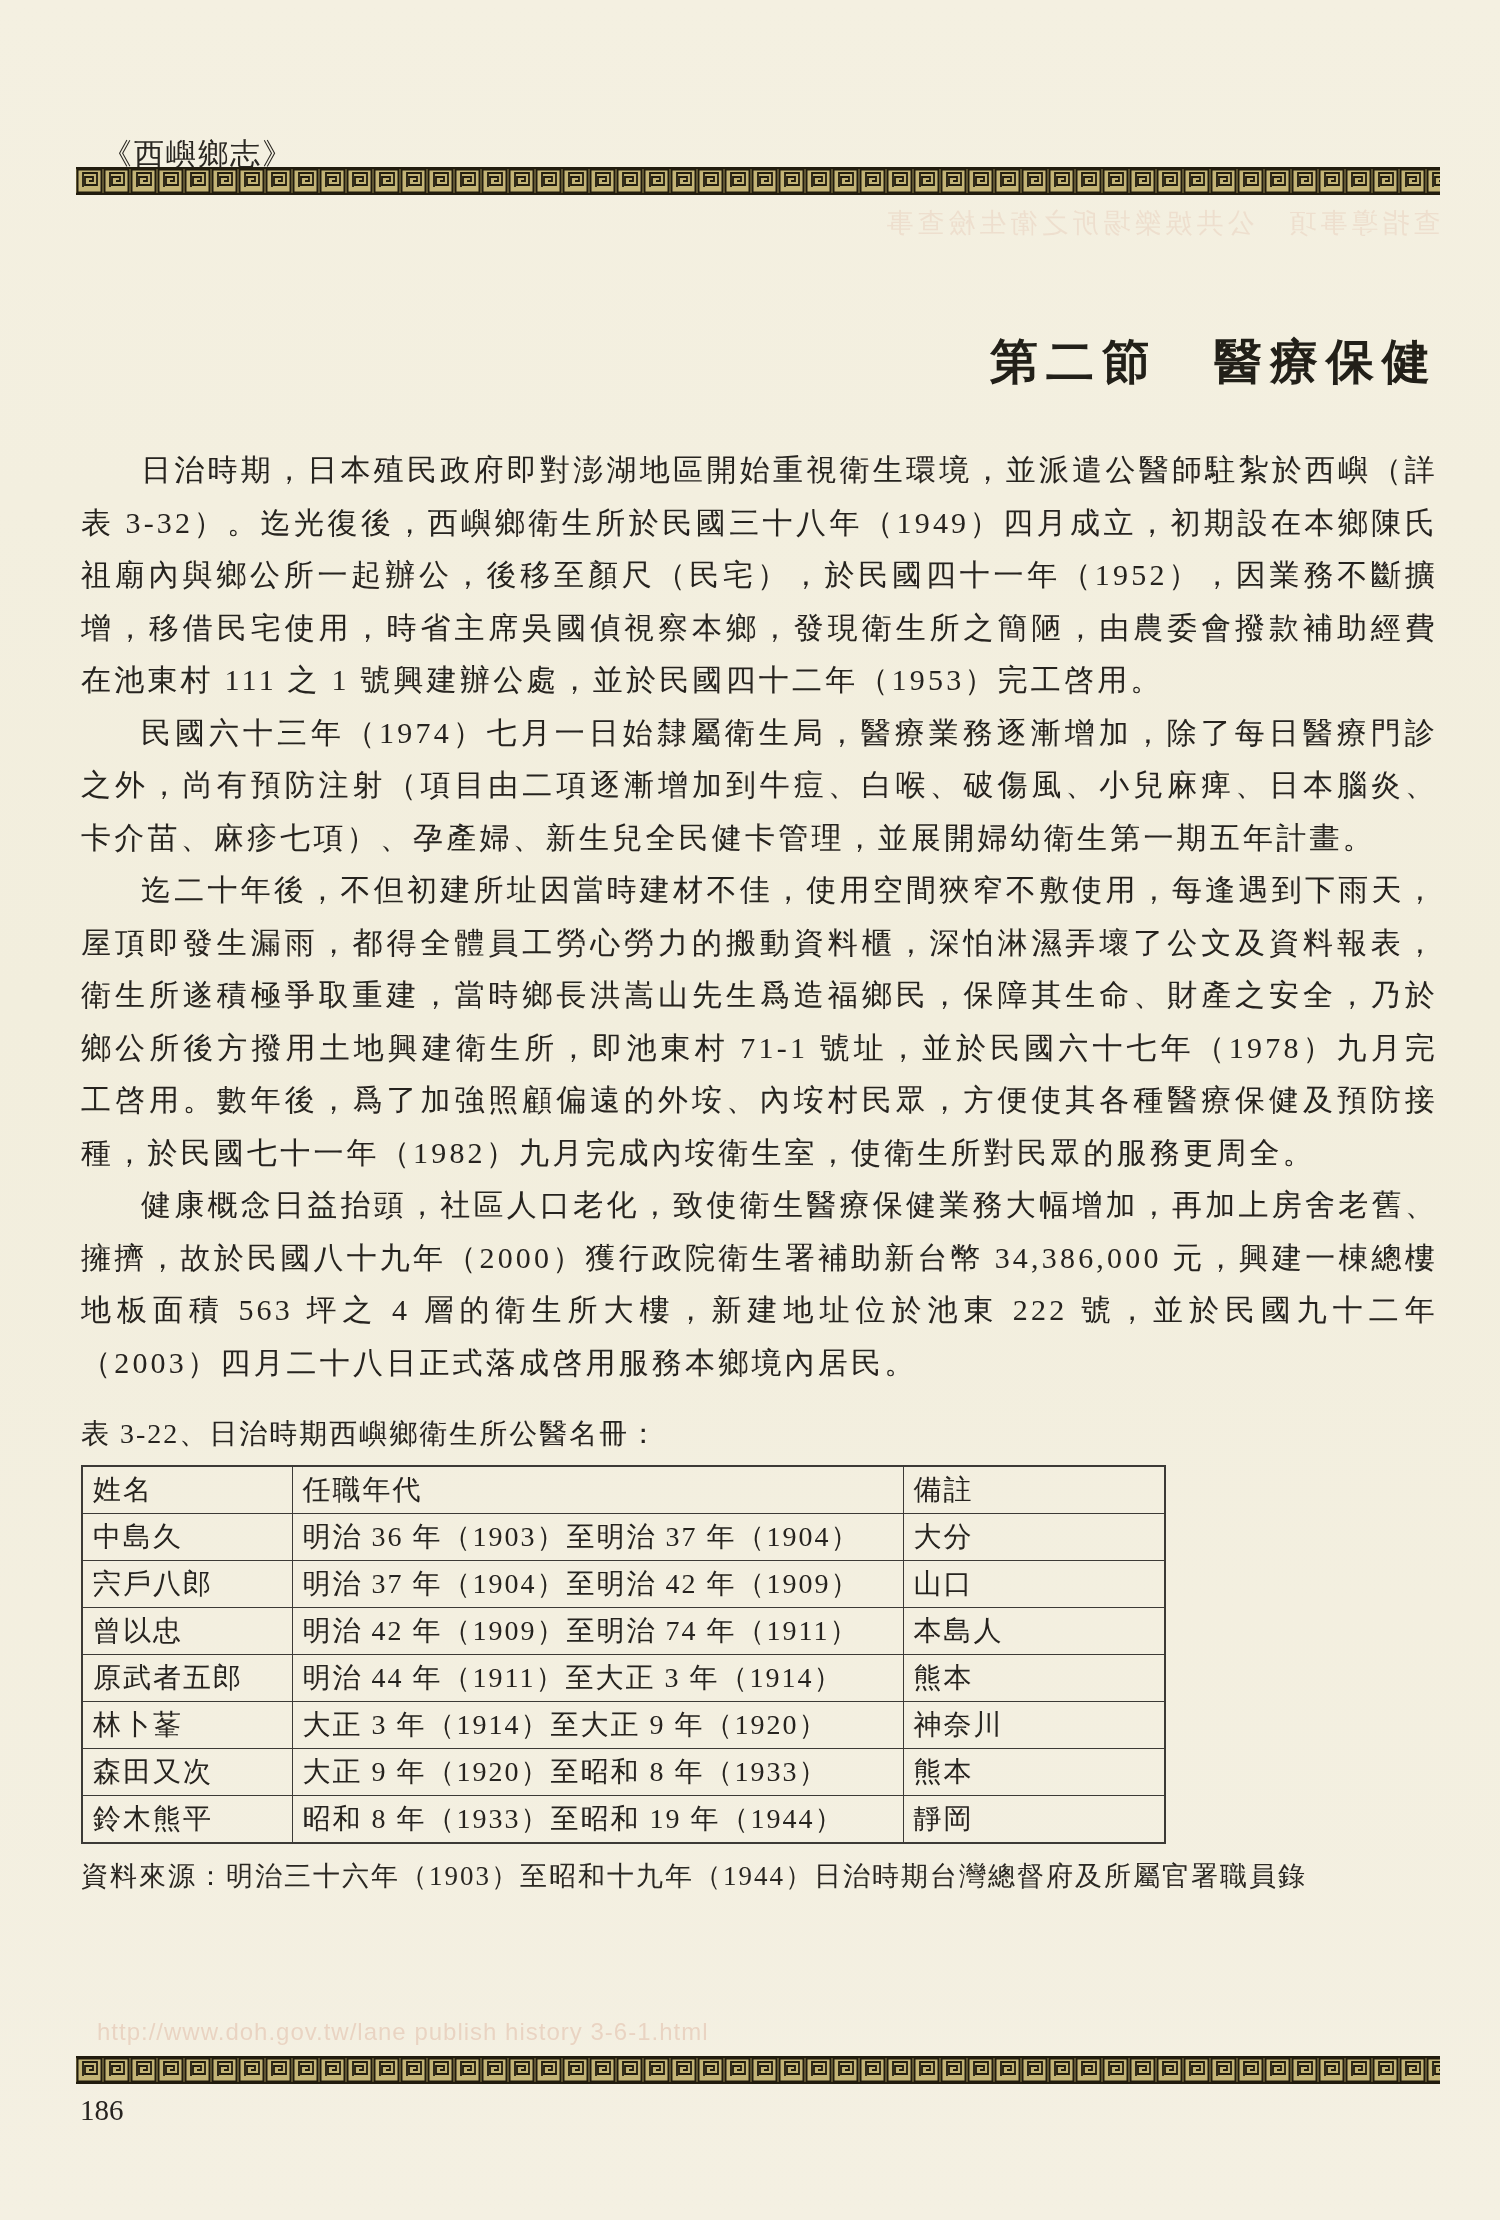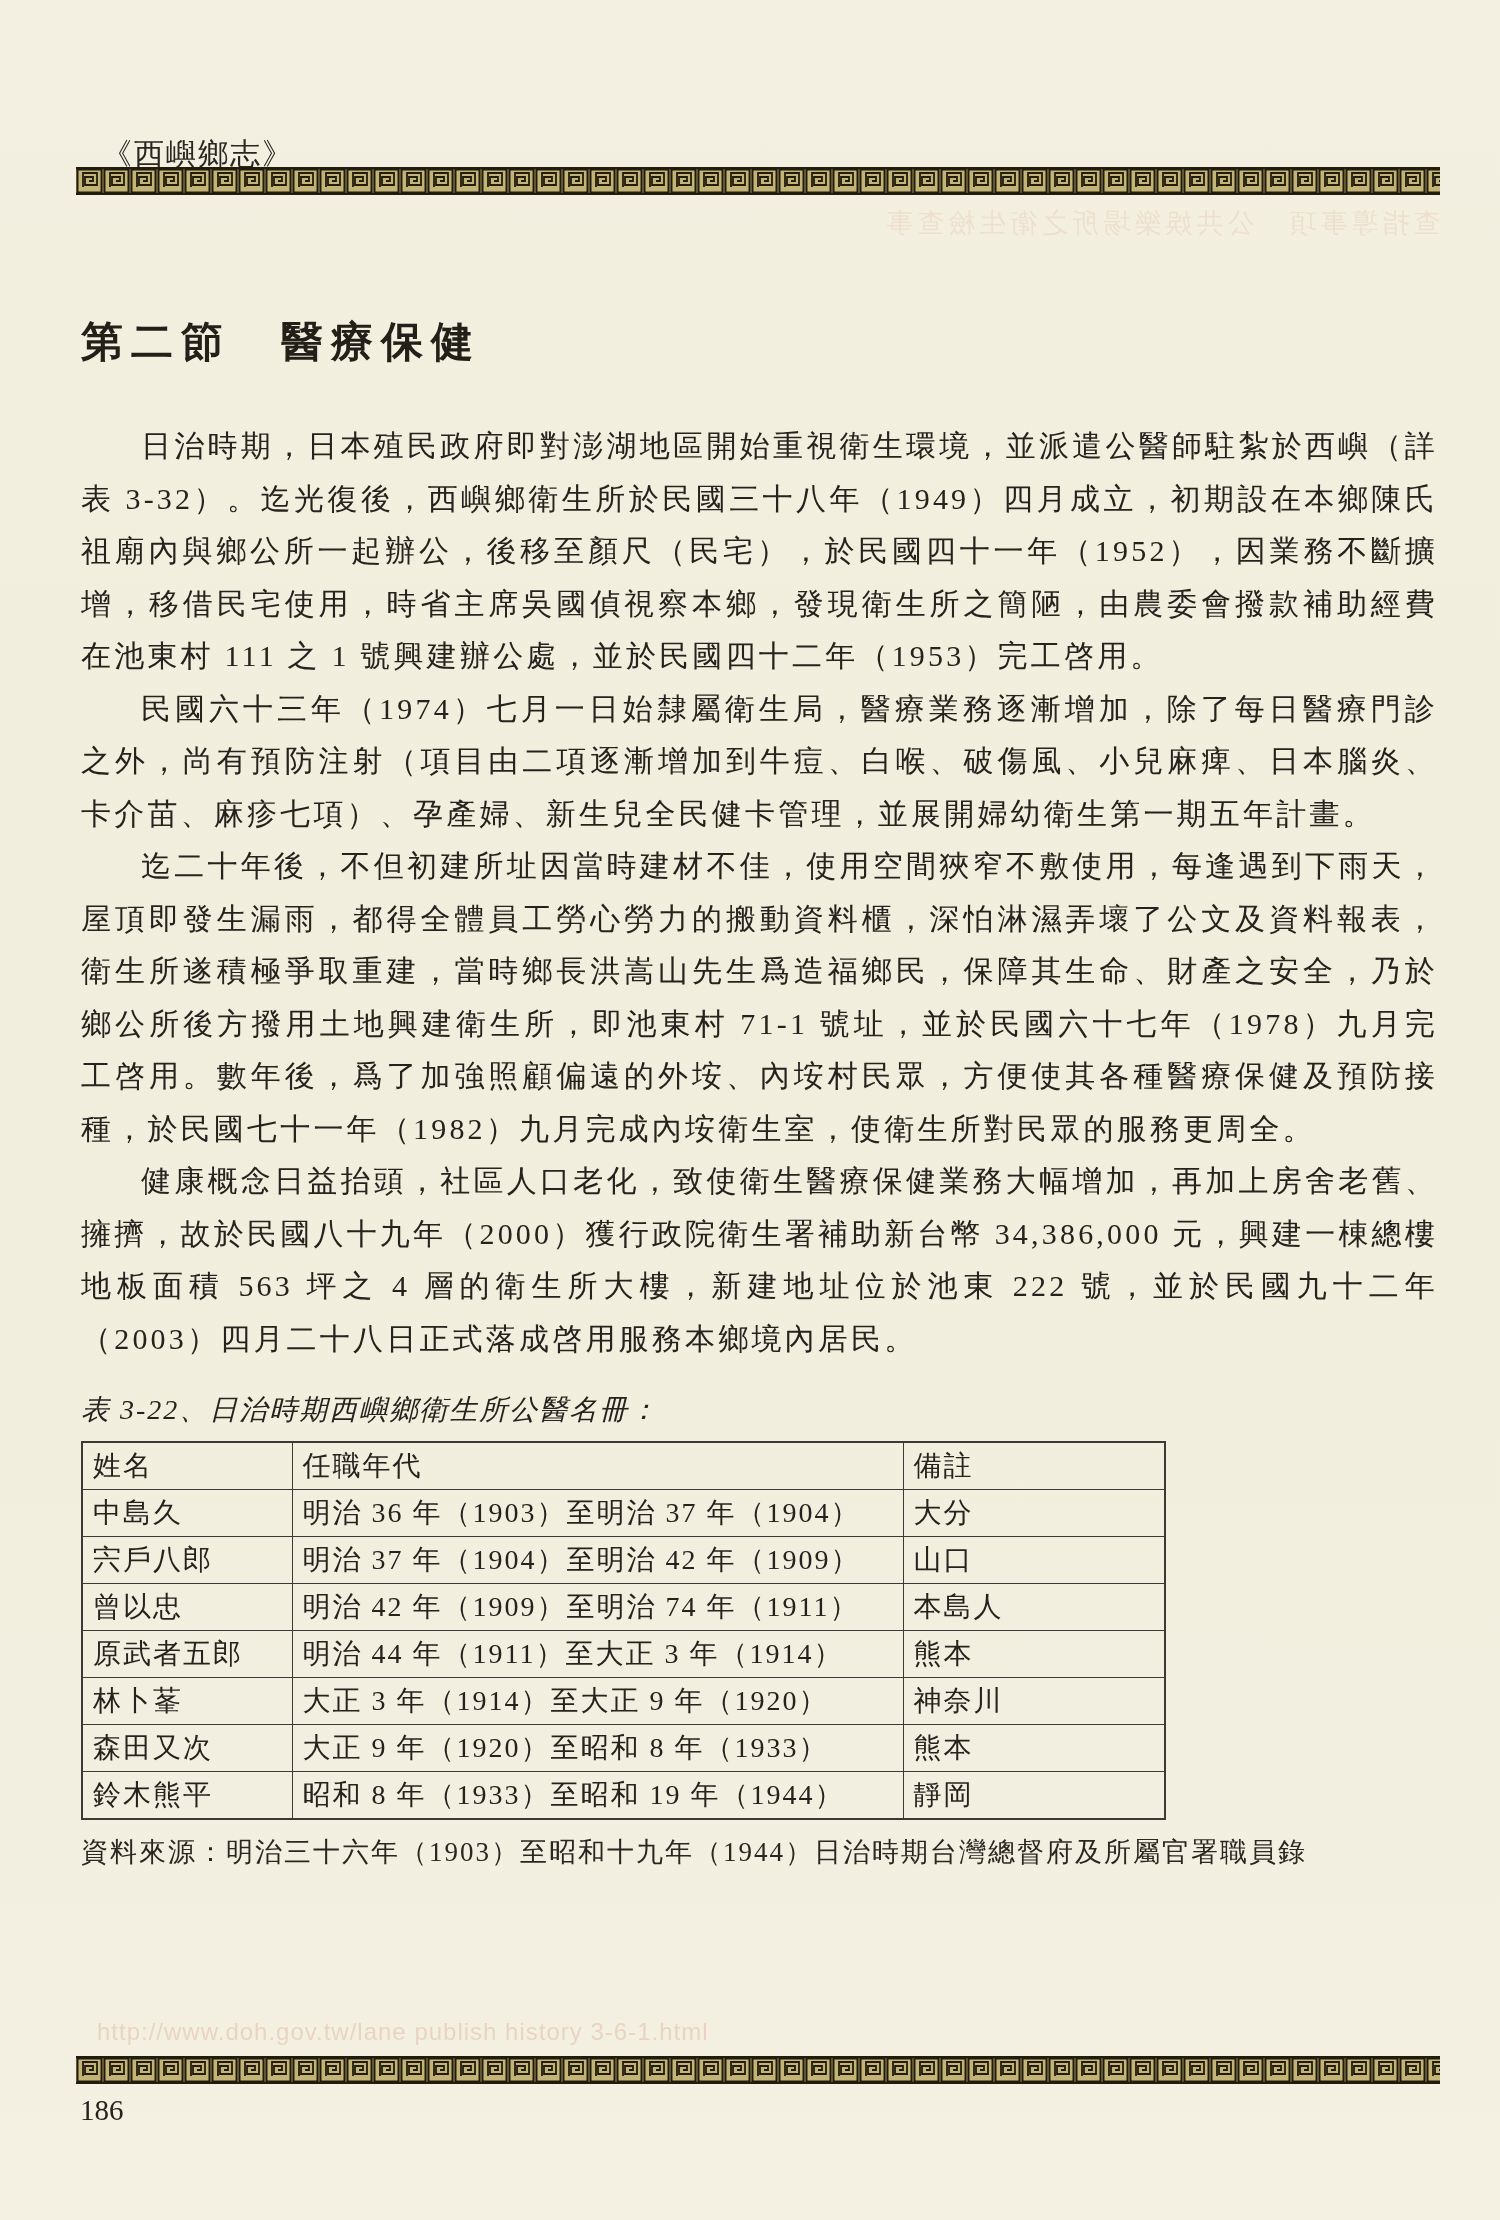--- a/index.html
+++ b/index.html
@@ -25,34 +25,34 @@
     position:absolute; color:#d08d74; opacity:0.16;
     font-size:27px; letter-spacing:4px; filter:blur(0.5px);
     white-space:nowrap; pointer-events:none;
   }
   .ghost-mirror { transform:scaleX(-1); }
   .ghost-url { font-family:"Liberation Sans",sans-serif; opacity:0.28; font-size:24px; letter-spacing:1px; }
   .content {
     position:absolute; left:81px; top:302px; width:1357px;
   }
   .section-title {
-    text-align:left; font-size:42px; font-weight:bold;
-    letter-spacing:8px; color:#222019; margin-top:12px;
+    text-align:right; font-size:48px; font-weight:bold;
+    letter-spacing:8px; color:#222019; margin-top:28px;
   }
   .subsection-heading {
     margin-top:106px; font-size:33px; font-weight:bold;
     letter-spacing:4px; color:#222019;
   }
   .body-text { margin-top:50px; }
   .body-text p {
     font-size:30px; line-height:52.5px; letter-spacing:3.2px;
     text-align:justify; text-indent:2em; color:#26231f;
   }
   .table-caption {
-    margin-top:26px; font-size:28px; letter-spacing:2px;font-style:italic;
+    margin-top:26px; font-size:28px; letter-spacing:2px;
   }
   table.roster {
     margin-top:12px; width:1085px; border-collapse:collapse;
     table-layout:fixed; border:2.5px solid #3c3a36;
   }
   table.roster col.c-name { width:210px; }
   table.roster col.c-note { width:262px; }
   table.roster td, table.roster th {
     border:1.6px solid #3c3a36;
     font-size:28px; font-weight:normal; text-align:left;

